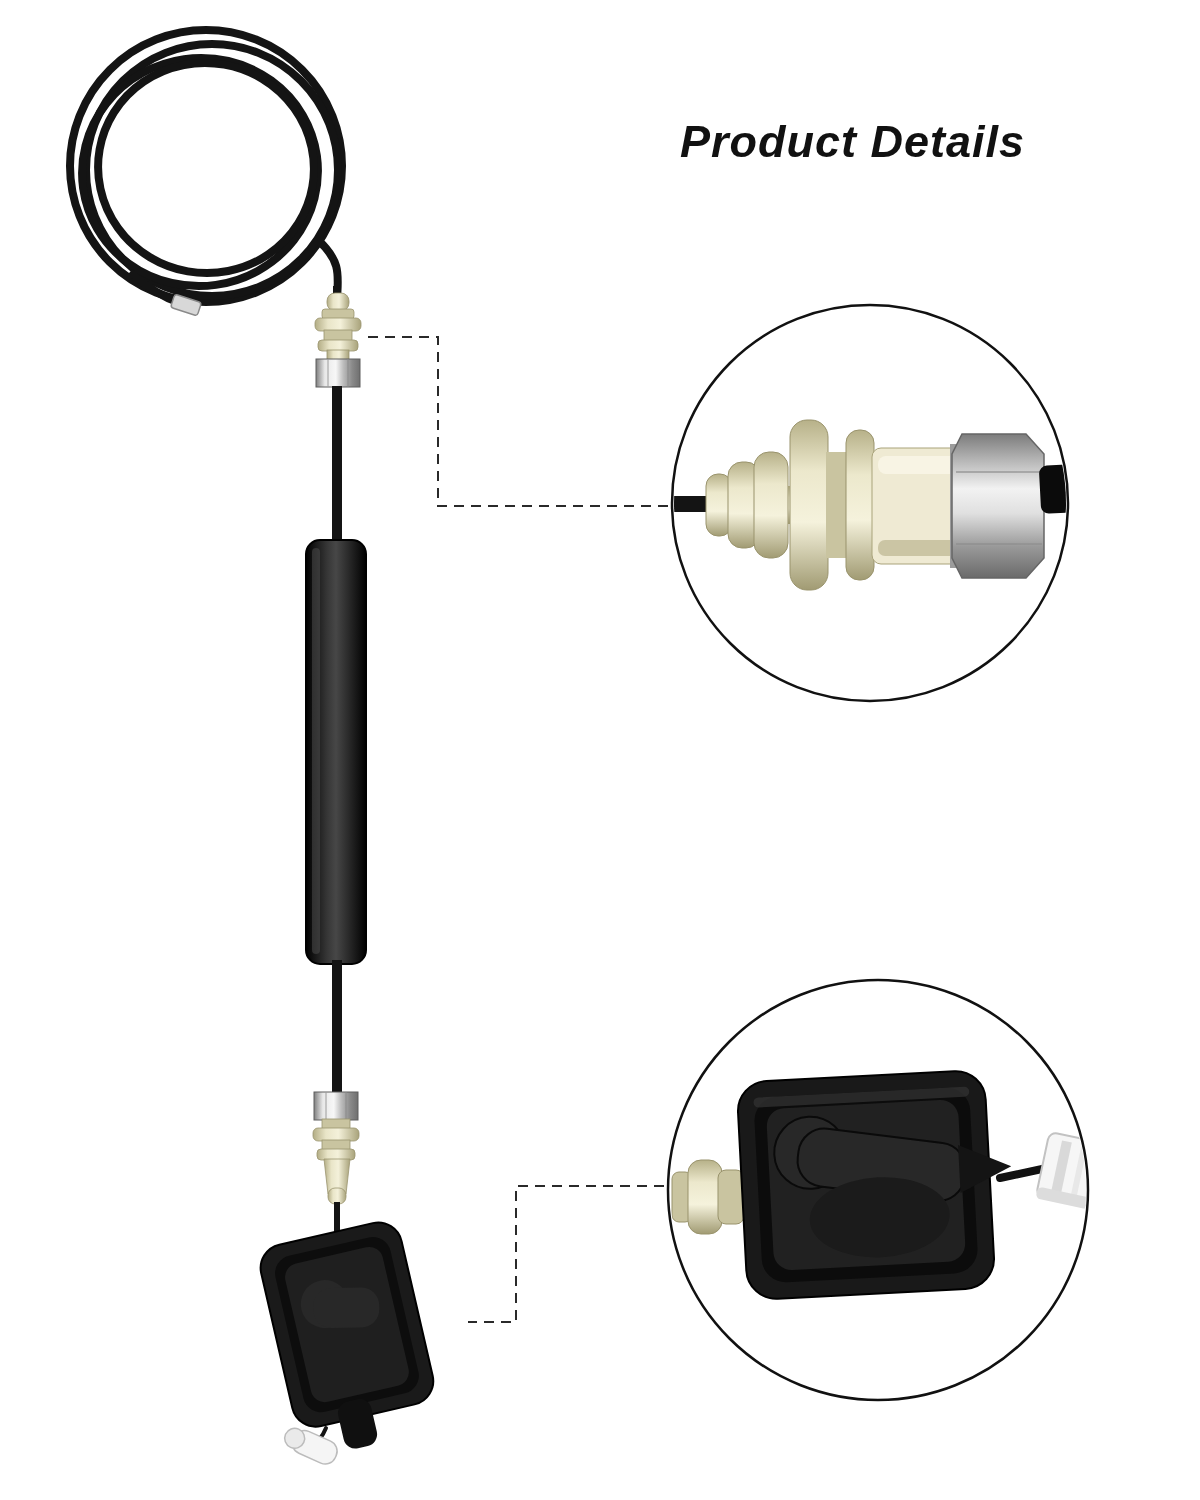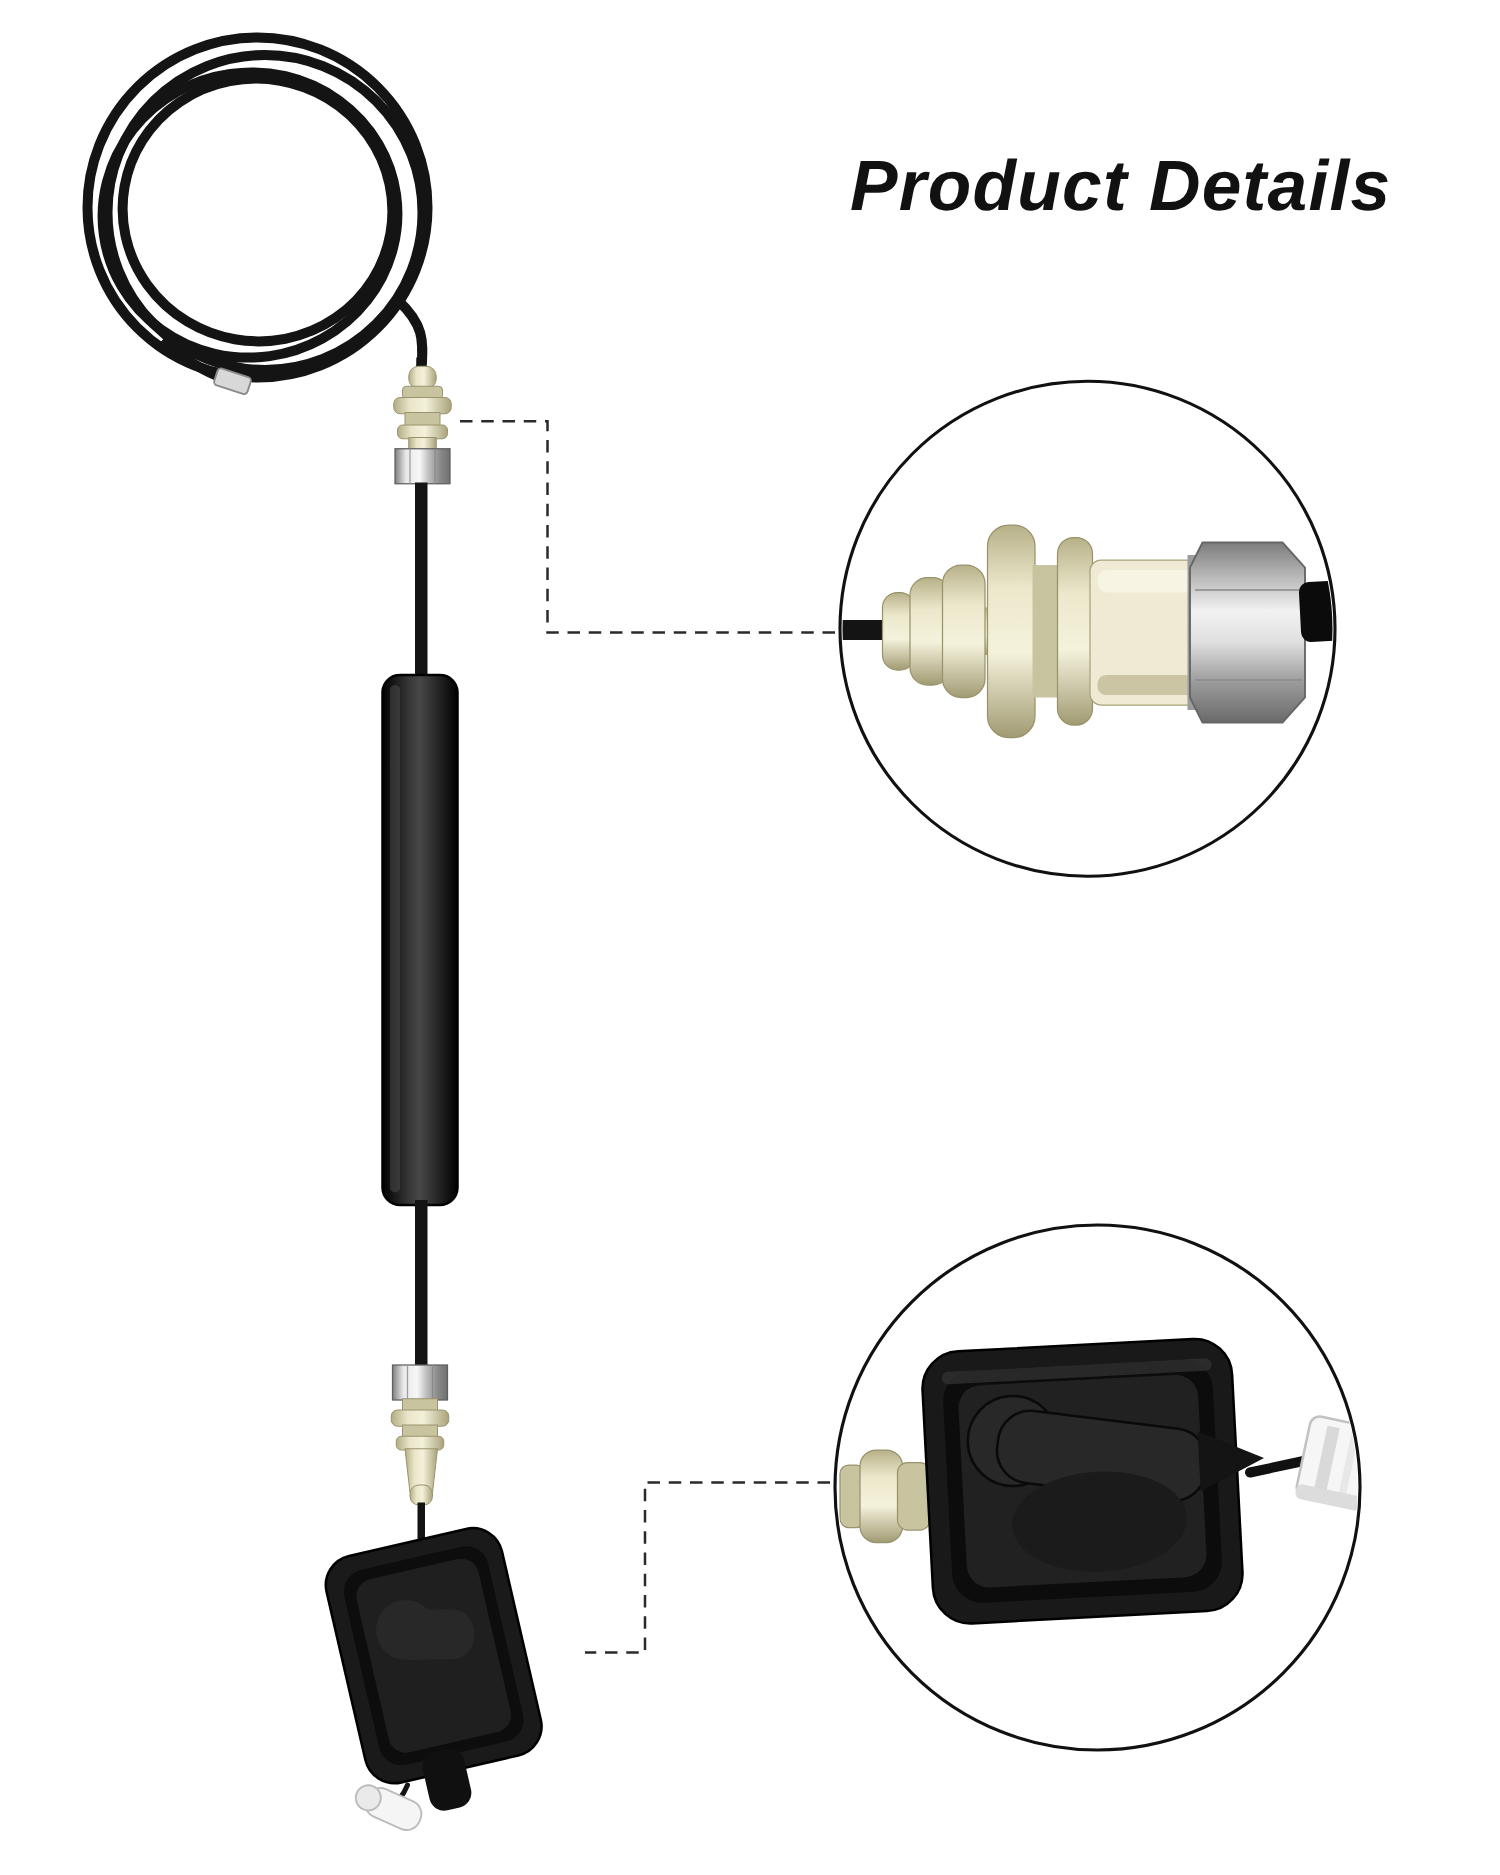--- a/index.html
+++ b/index.html
@@ -17,21 +17,21 @@
     width:1200px;height:1500px;
     margin:0 auto;
     background:var(--background);
     overflow:hidden;
     font-family:"Liberation Sans", sans-serif;
   }
   #stage svg{position:absolute;inset:0;display:block;}
   .title{
     position:absolute;
     left:680px;top:116px;
-    font-size:57px;
+    font-size:45px;
     font-style:italic;
     font-weight:700;
     letter-spacing:1px;
     color:var(--text);
     white-space:nowrap;
     z-index:2;
   }
   .fill-cable{fill:var(--cable);}
   .fill-plastic-dark{fill:var(--plastic-dark);}
   .dashed{

